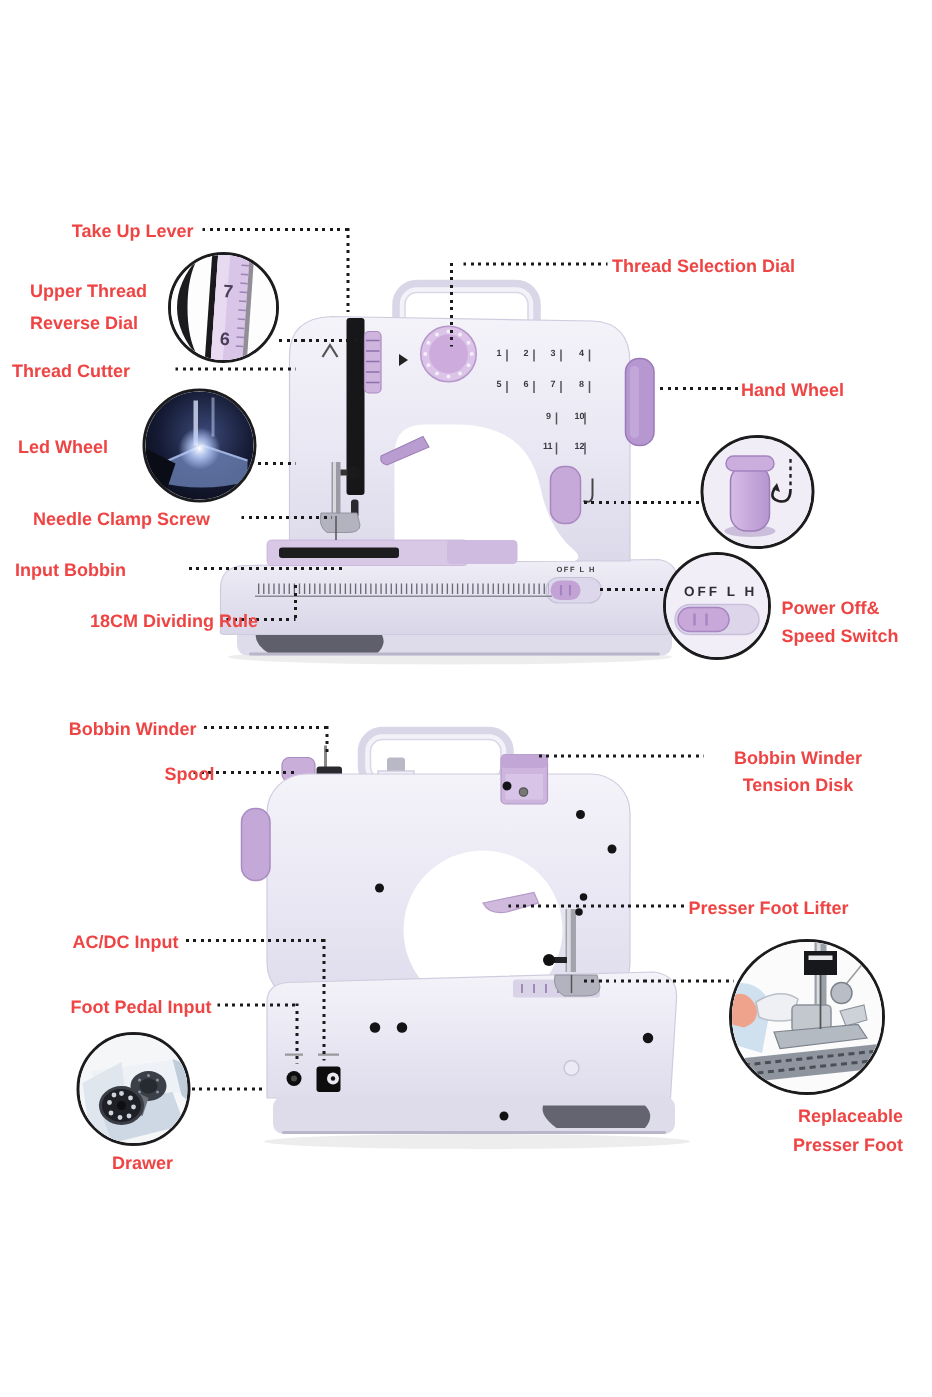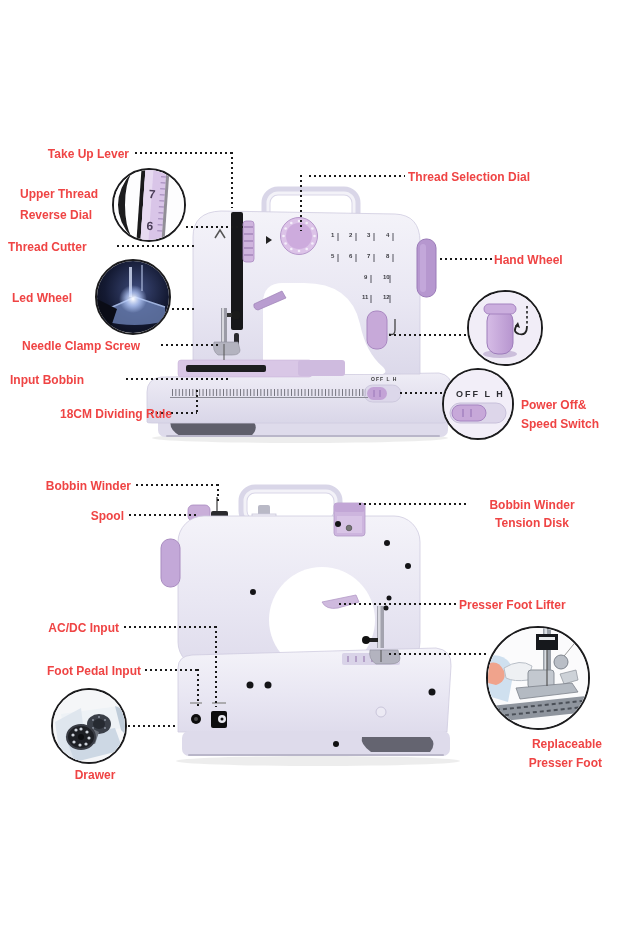--- a/index.html
+++ b/index.html
@@ -392,21 +392,21 @@
   <div class="lbl" style="left:22px;top:337px;">Needle Clamp Screw</div>
   <div class="lbl" style="left:10px;top:371px;">Input Bobbin</div>
   <div class="lbl" style="left:16px;top:405px;margin-left:44px;">18CM Dividing Rule</div>
   <div class="lbl" style="left:408px;top:168px;">Thread Selection Dial</div>
   <div class="lbl" style="left:494px;top:251px;">Hand Wheel</div>
   <div class="lbl" style="left:521px;top:396px;">
     <span class="ln">Power Off&amp;</span>
     <span class="ln">Speed Switch</span>
   </div>
   <div class="lbl" style="right:490px;top:477px;">Bobbin Winder</div>
-  <div class="lbl" style="right:497px;top:507px;text-align:right;">Spool</div>
+  <div class="lbl" style="right:478px;top:507px;text-align:right;">Spool</div>
   <div class="lbl ctr" style="left:468px;top:496px;width:128px;line-height:18px;">
     <span class="ln">Bobbin Winder</span>
     <span class="ln">Tension Disk</span>
   </div>
   <div class="lbl" style="right:502px;top:619px;">AC/DC Input</div>
   <div class="lbl" style="left:459px;top:596px;">Presser Foot Lifter</div>
   <div class="lbl" style="right:480px;top:662px;">Foot Pedal Input</div>
   <div class="lbl ctr" style="left:58px;top:766px;width:74px;">Drawer</div>
   <div class="lbl ctr" style="left:488px;top:735px;width:114px;text-align:right;">
     <span class="ln">Replaceable</span>

